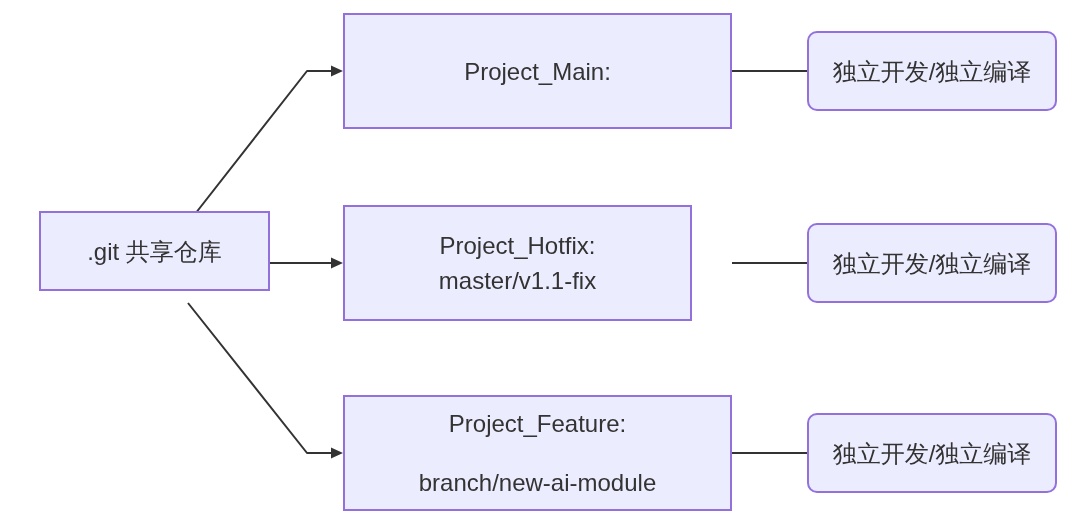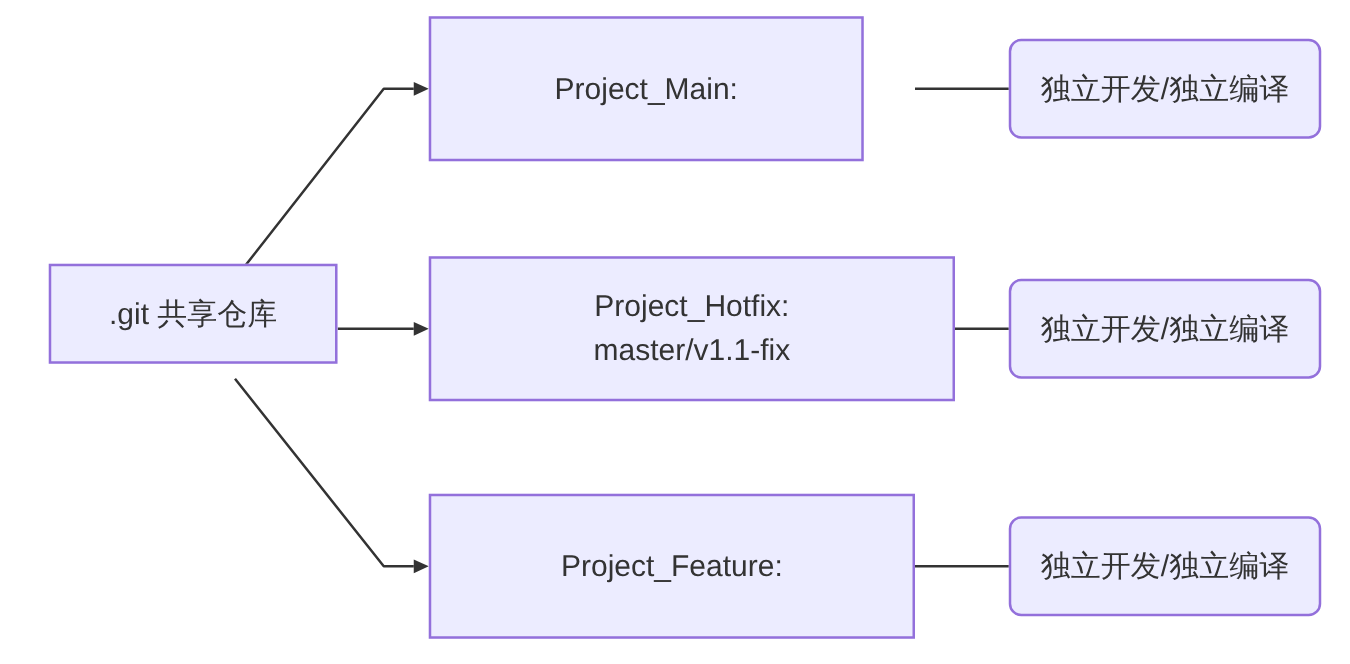--- a/index.html
+++ b/index.html
@@ -43,22 +43,22 @@
     flex-direction:column;
     align-items:center;
     justify-content:center;
     text-align:center;
     font-size:24px;
     line-height:35px;
     color:var(--text);
   }
   .node.rounded{border-radius:10px;justify-content:center;}
   .node-root   {left:39px;  top:211px; width:231px; height:80px;}
-  .node-proj-0 {left:343px; top:13px;  width:348px; height:116px;justify-content:center;}
-  .node-proj-1 {left:343px; top:205px; width:421px; height:116px;}
+  .node-proj-0 {left:343px; top:13px;  width:389px; height:116px;justify-content:center;}
+  .node-proj-1 {left:343px; top:205px; width:349px; height:116px;}
   .node-proj-2 {left:343px; top:395px; width:389px; height:116px;gap:24px;}
   .node-note-0 {left:807px; top:31px;  width:250px; height:80px;}
   .node-note-1 {left:807px; top:223px; width:250px; height:80px;}
   .node-note-2 {left:807px; top:413px; width:250px; height:80px;}
 </style>
 </head>
 <body>
 
 <div class="canvas">
 
@@ -84,20 +84,21 @@
 
   <div class="node node-proj-0">
     <div>Project_Main:</div>
   </div>
   <div class="node node-proj-1">
     <div>Project_Hotfix:</div>
     <div>master/v1.1-fix</div>
   </div>
   <div class="node node-proj-2">
     <div>Project_Feature:</div>
+    <div>branch/new-ai-module</div>
   </div>
 
   <div class="node rounded node-note-0">
     <div>独立开发/独立编译</div>
   </div>
   <div class="node rounded node-note-1">
     <div>独立开发/独立编译</div>
   </div>
   <div class="node rounded node-note-2">
     <div>独立开发/独立编译</div>

